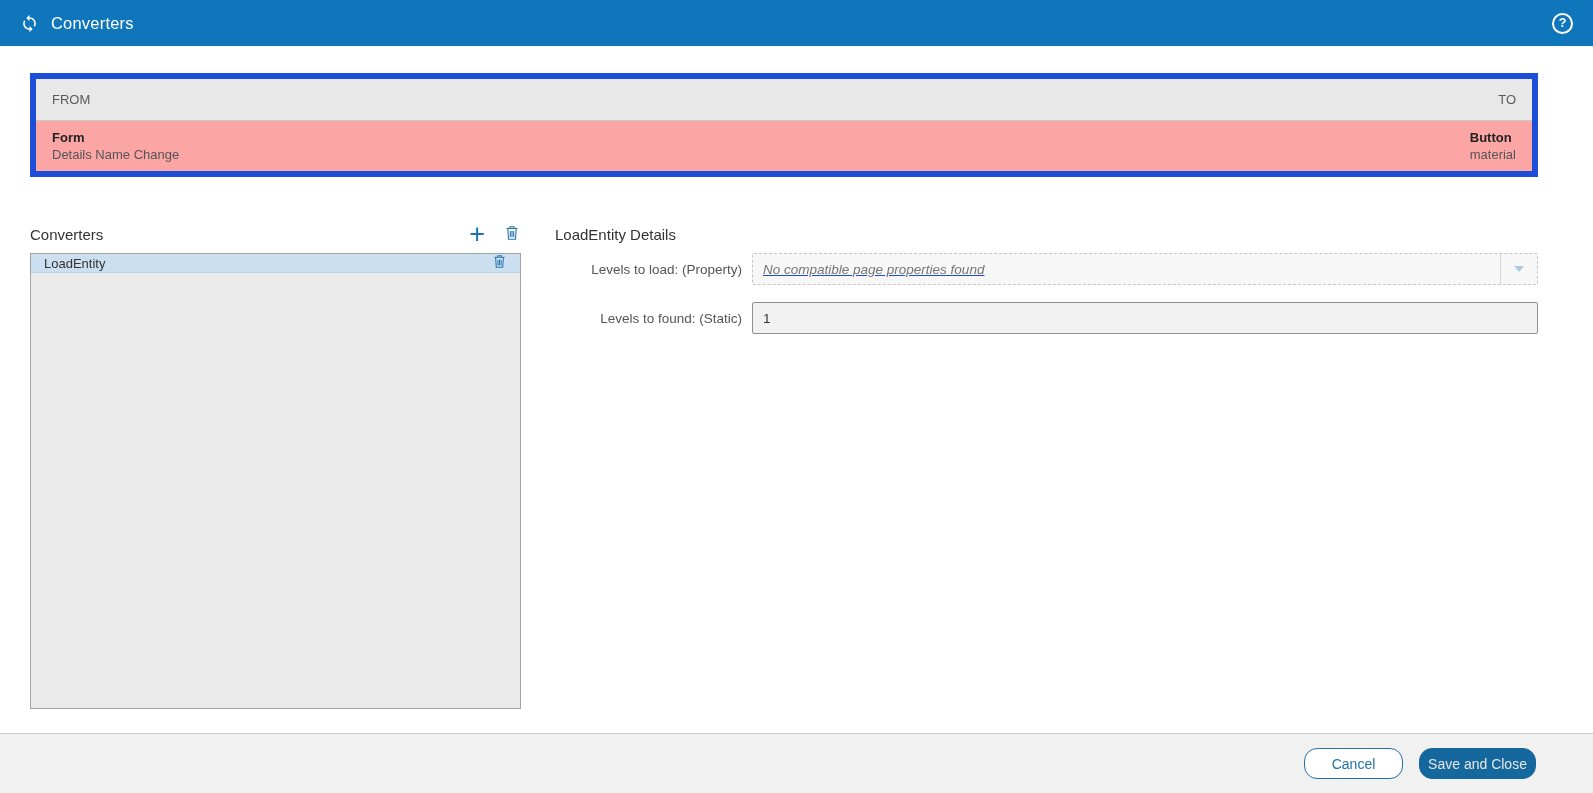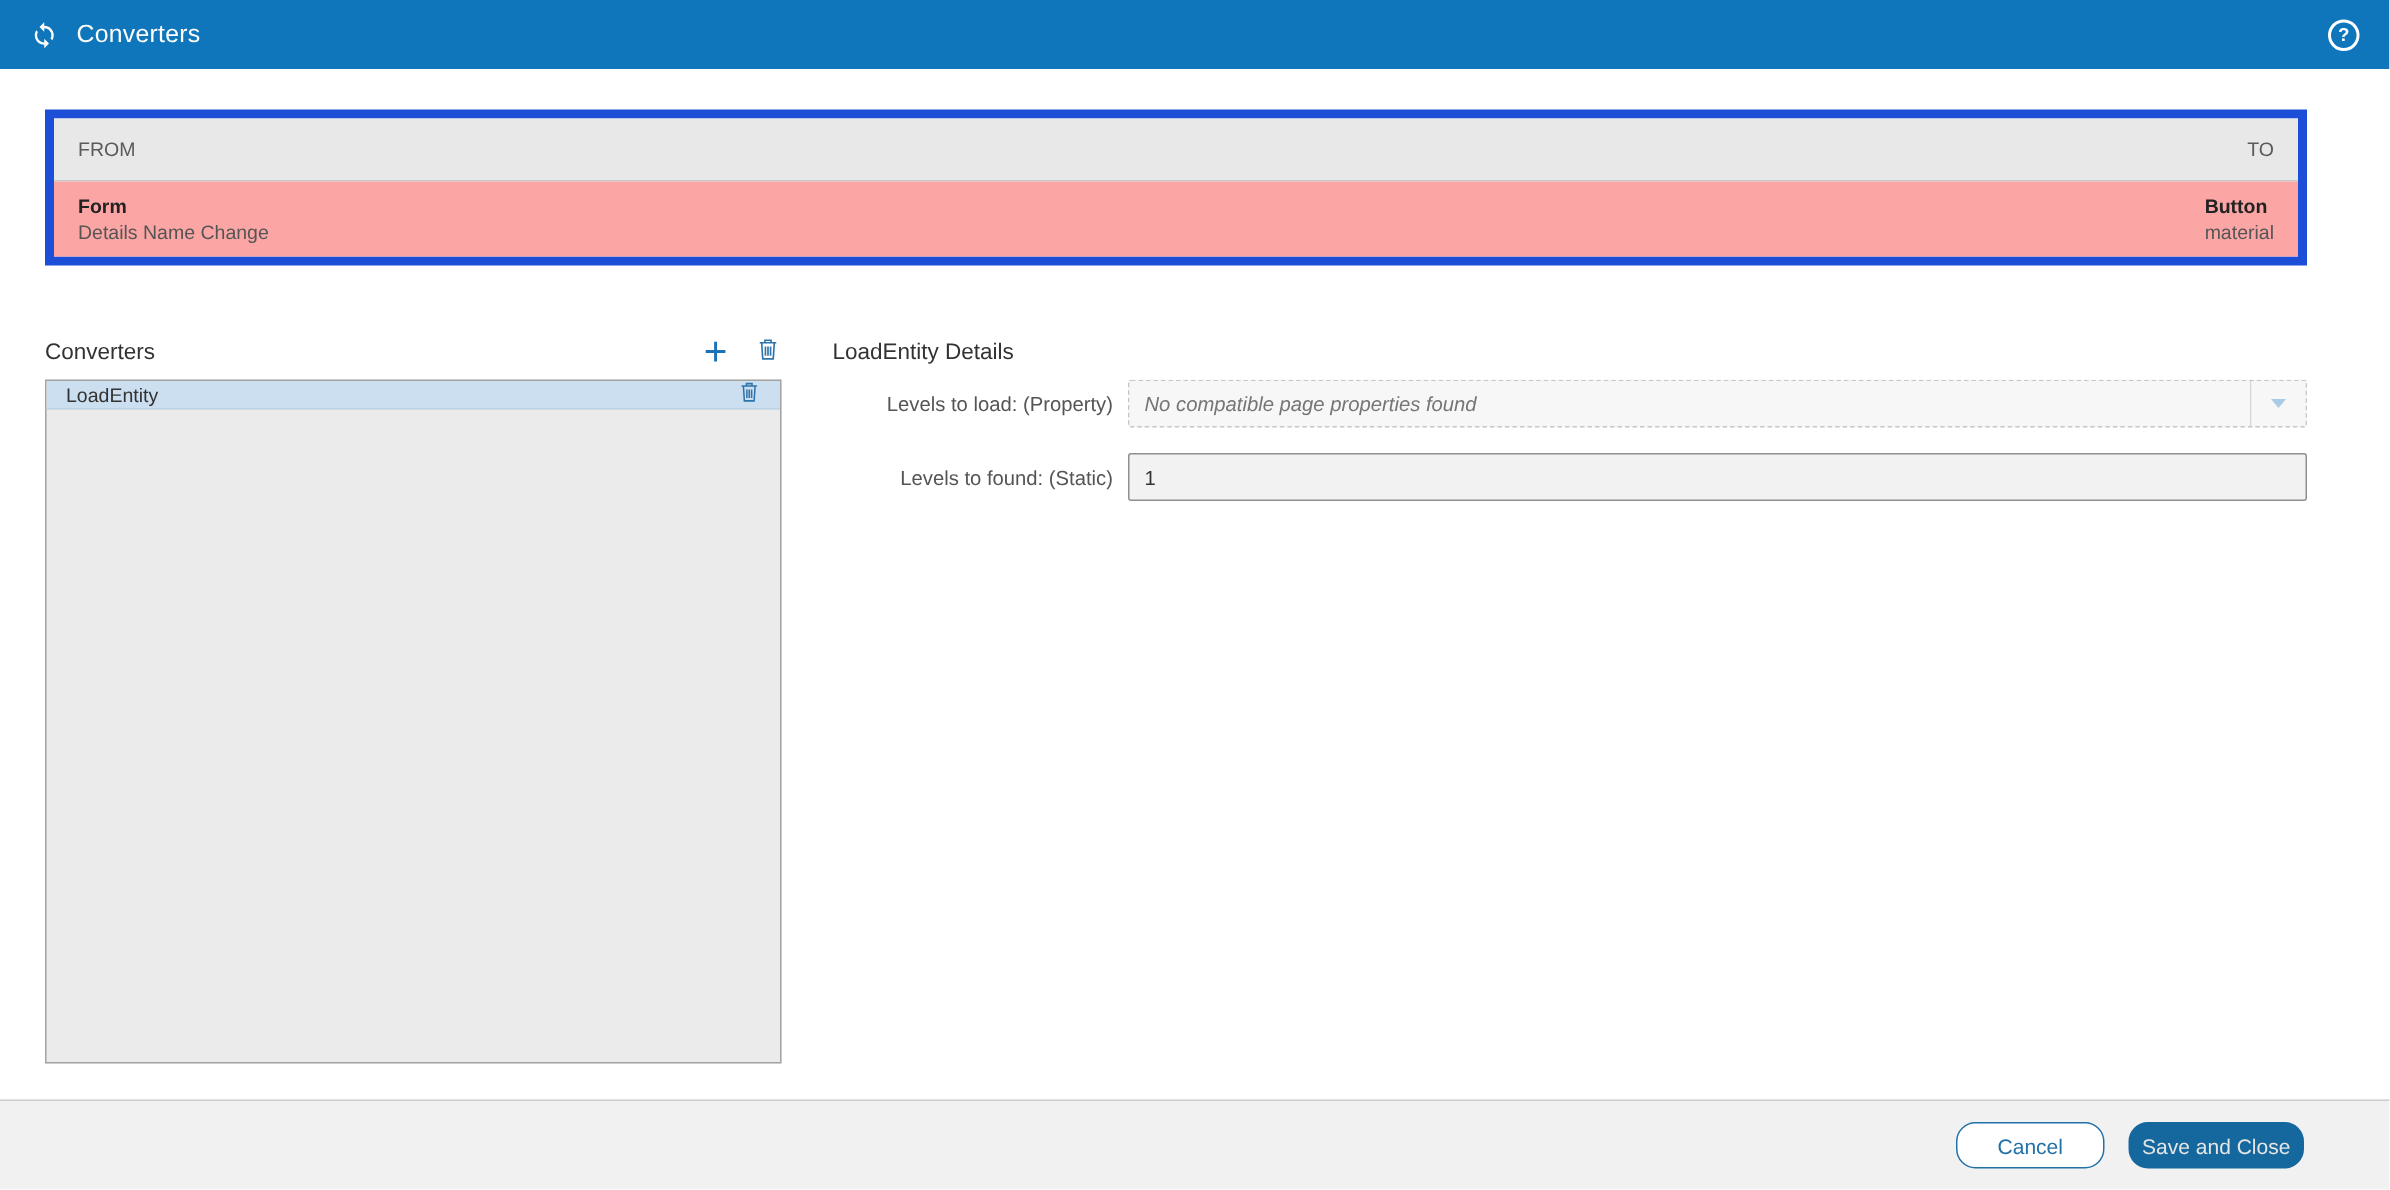--- a/index.html
+++ b/index.html
@@ -173,20 +173,21 @@
   }
 
   .combo.disabled {
     background: #f7f7f7;
     border: 1px dashed #c6c6c6;
     height: 32px;
   }
   .combo.disabled .combo-input {
     font-style: italic;
     color: #1d4ed8;
+    text-decoration: underline;
   }
   .combo.disabled .dd-btn {
     background: #f7f7f7;
     border-left: 1px solid #d6d6d6;
     cursor: default;
   }
   .combo.disabled .caret { border-top-color: #a9cbe5; }
 
   .text-input {
     width: 100%;

